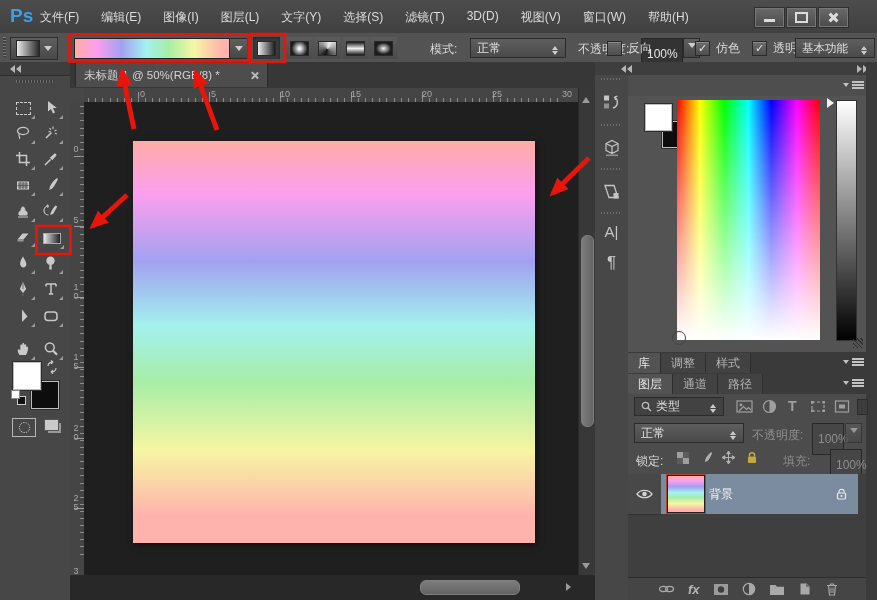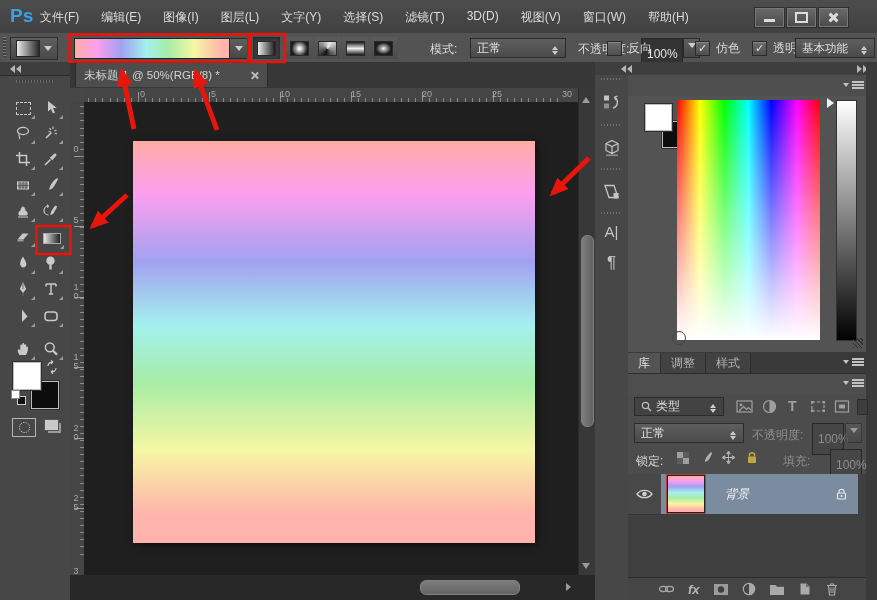--- a/index.html
+++ b/index.html
@@ -456,20 +456,25 @@
   <div class="ptabrow abs" style="left:628px;top:352px;" data-name="library-panel-tabs">
     <span class="ptab active" data-name="tab-library">库</span>
     <span class="ptab" data-name="tab-adjustments">调整</span>
     <span class="ptab" data-name="tab-styles">样式</span>
   </div>
   <span class="pmenu" style="left:843px;top:357px;" data-name="panel-menu-icon">
       <i class="tri"></i>
       <i class="bars"></i>
     </span>
 
+  <div class="ptabrow abs" style="left:628px;top:373px;" data-name="layers-panel-tabs">
+    <span class="ptab active" data-name="tab-layers">图层</span>
+    <span class="ptab" data-name="tab-channels">通道</span>
+    <span class="ptab" data-name="tab-paths">路径</span>
+  </div>
   <span class="pmenu" style="left:843px;top:378px;" data-name="panel-menu-icon">
       <i class="tri"></i>
       <i class="bars"></i>
     </span>
   <div class="abs" style="left:628px;top:394px;width:238px;height:206px;background:#4c4c4c;" data-name="layers-panel-body"></div>
 
   <div class="abs dd" style="left:634px;top:397px;width:90px;height:19px;background:#424242;" data-name="layer-filter-select">
     <span style="display:flex;align-items:center;gap:4px;">
       <svg width="11" height="11" viewBox="0 0 11 11" data-name="search-icon">
           <circle cx="4.5" cy="4.5" r="3.2" fill="none" stroke="#bbb" stroke-width="1.3"></circle>
@@ -538,21 +543,21 @@
 
   <div class="abs" style="left:628px;top:474px;width:238px;height:103px;background:#3f3f3f;" data-name="layer-list"></div>
   <div class="abs" style="left:628px;top:474px;width:33px;height:40px;background:#484848;border-right:1px solid #333;border-bottom:1px solid #333;display:flex;align-items:center;justify-content:center;" data-name="layer-visibility-cell">
     <svg width="17" height="12" viewBox="0 0 17 12" data-name="eye-icon">
       <path d="M1 6 C4.5 1.2 12.5 1.2 16 6 C12.5 10.8 4.5 10.8 1 6 Z" fill="none" stroke="#cfcfcf" stroke-width="1.3"></path>
       <circle cx="8.5" cy="6" r="2.3" fill="#cfcfcf"></circle>
     </svg>
   </div>
   <div class="abs layerrow" style="left:661px;top:474px;width:197px;height:40px;" data-name="layer-row-background">
     <span class="lthumb" style="margin-left:6px;" data-name="layer-thumbnail"></span>
-    <span style="margin-left:20px;font-style:italic;color:#f2f2f2;" data-name="layer-name">背景</span>
+    <span style="margin-left:4px;color:#f2f2f2;" data-name="layer-name">背景</span>
     <svg width="13" height="14" viewBox="0 0 13 14" style="margin-left:auto;margin-right:10px;" data-name="layer-lock-icon">
       <rect x="2.5" y="6" width="8" height="6" rx="1" fill="none" stroke="#e8e8e8" stroke-width="1.2"></rect>
       <path d="M4 6 V4.3 C4 1.8 9 1.8 9 4.3 V6" fill="none" stroke="#e8e8e8" stroke-width="1.2"></path>
       <circle cx="6.5" cy="9" r="1" fill="#e8e8e8"></circle>
     </svg>
   </div>
 
   <div class="abs" style="left:628px;top:577px;width:238px;height:23px;background:#454545;border-top:1px solid #2c2c2c;display:flex;align-items:center;gap:13px;padding-left:30px;box-sizing:border-box;" data-name="layers-bottom-bar">
     <svg width="17" height="12" viewBox="0 0 17 12" data-name="link-layers-icon">
       <ellipse cx="5.5" cy="6" rx="4" ry="2.6" fill="none" stroke="#a9a9a9" stroke-width="1.3"></ellipse>

